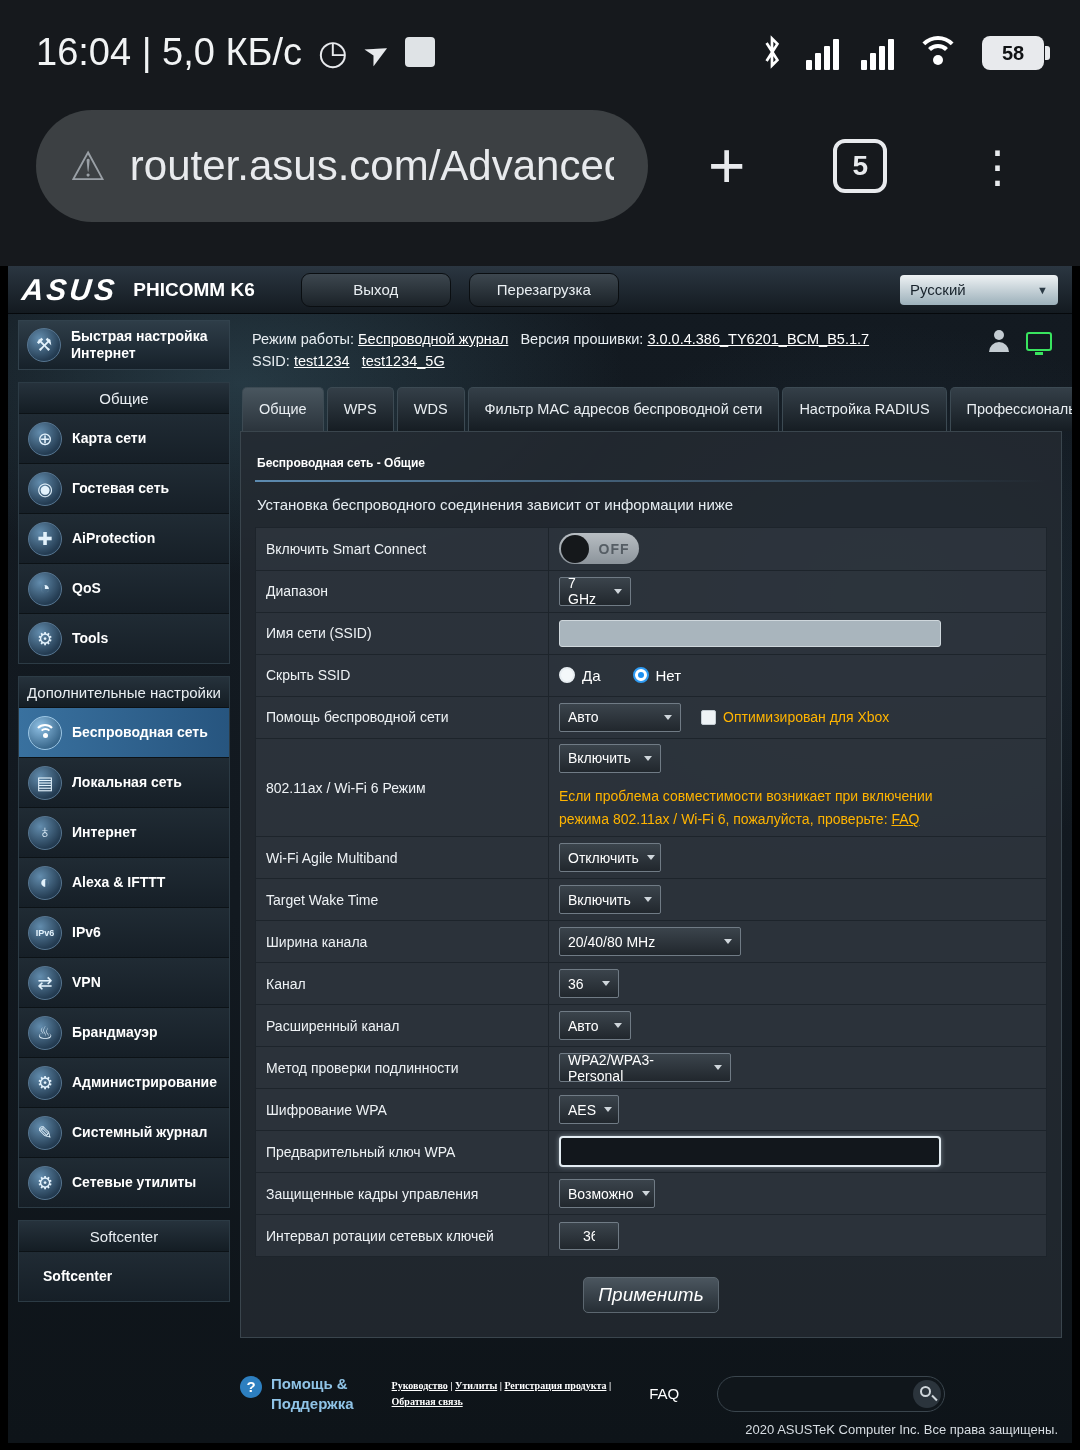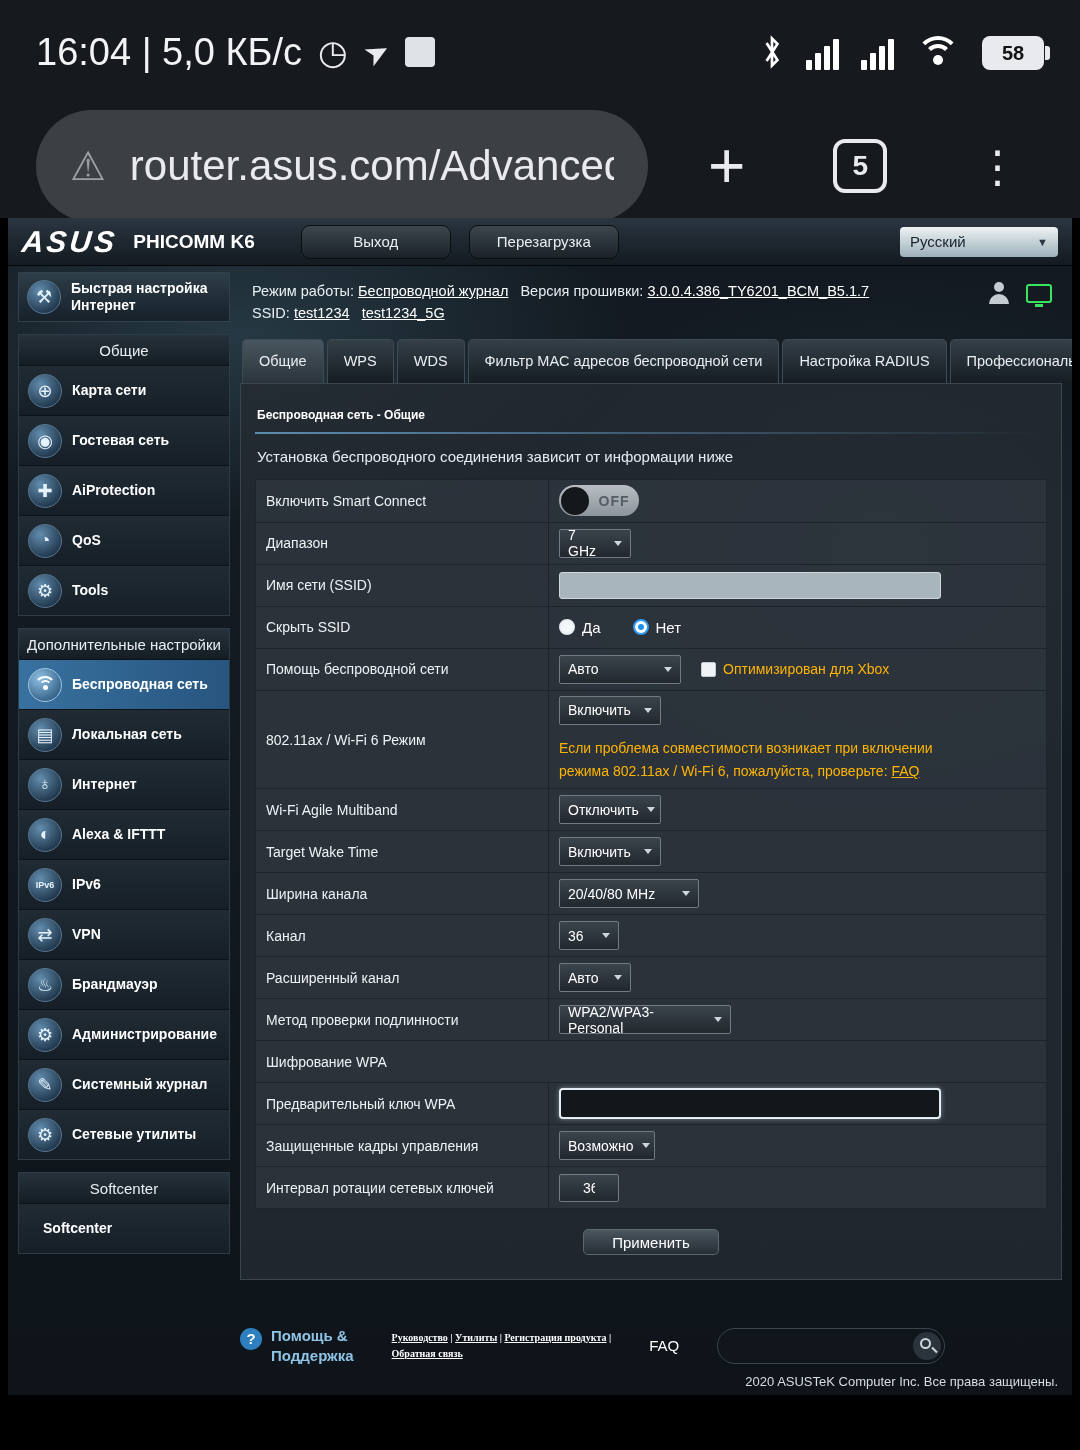--- a/index.html
+++ b/index.html
@@ -1,20 +1,20 @@
 <!DOCTYPE html>
 <html><head>
 <meta charset="utf-8">
 <style>
   * { box-sizing: border-box; margin: 0; padding: 0; }
   html,body { width:1080px; height:1450px; background:#000; overflow:hidden;
               font-family:"Liberation Sans", sans-serif; }
 
   
-  .chrome { height:218px; background:#16191d; padding:16px 36px 16px; }
+  .chrome { height:266px; background:#16191d; padding:16px 36px 16px; }
   .sb-row { height:72px; display:flex; align-items:center; }
   .sb-left { display:flex; align-items:center; gap:16px; color:#f1f3f4; font-size:38px; }
   .sb-ico { font-size:34px; color:#e8eaed; }
   .send-ico { display:inline-block; transform:rotate(-28deg); font-size:30px; }
   .sq-ico { width:30px; height:30px; background:#dfe3e6; border-radius:4px; display:inline-block; }
   .sb-right { margin-left:auto; display:flex; align-items:flex-end; gap:22px; }
   .sig { display:inline-flex; align-items:flex-end; gap:3px; height:34px; }
   .sig b { width:6px; background:#fff; border-radius:1px; display:block; }
   .wifi-sym { position:relative; width:44px; height:34px; }
   .wifi-sym i { position:absolute; left:50%; border:4px solid transparent; border-top-color:#fff; border-radius:50%; }
@@ -104,21 +104,21 @@
   .ftable { border:1px solid #1d242b; }
   .frow { display:flex; min-height:42px; align-items:stretch; border-top:1px solid #1d242b; background:rgba(52,60,69,0.55); }
   .frow:first-child { border-top:none; }
   .fl { width:292px; flex:none; display:flex; align-items:center; padding:6px 10px; color:#eef2f5; font-size:14px; }
   .fc { flex:1; display:flex; align-items:center; gap:12px; padding:5px 10px; border-left:1px solid #1d242b; flex-wrap:wrap; }
 
   .sel { display:inline-flex; align-items:center; justify-content:space-between; height:29px; padding:0 8px;
          background:linear-gradient(180deg,#3b444c,#21272d); border:1px solid #707b85; border-radius:2px;
          color:#fff; font-size:14px; cursor:pointer; gap:8px; }
   .sel:after { content:""; border-left:4px solid transparent; border-right:4px solid transparent; border-top:5px solid #cfd6db; }
-  .w60{width:60px;} .w70{width:72px;} .w100{width:102px;} .w120{width:122px;} .w150{width:140px;text-align:right;} .w170{width:172px;} .w95{width:96px;}
+  .w60{width:60px;} .w70{width:72px;} .w100{width:102px;} .w120{width:122px;} .w150{width:182px;text-align:right;} .w170{width:172px;} .w95{width:96px;}
 
   .toggle { width:80px; height:31px; border-radius:17px; background:linear-gradient(180deg,#b8bec3,#8c949b);
             display:flex; align-items:center; cursor:pointer; }
   .knob { width:28px; height:28px; border-radius:50%; background:#15181b; margin:1px 0 1px 2px; flex:none; }
   .tlab { flex:1; text-align:center; color:#555d64; font-weight:bold; font-size:14px; letter-spacing:1px; }
 
   .inp-light { width:382px; height:27px; background:#a9b5bd; border:1px solid #cfd7dc; border-radius:3px;
                font-family:inherit; font-size:14px; padding:0 8px; color:#17222b; }
   .inp-key { width:382px; height:31px; background:#12171c; border:2px solid #e4edf3; border-radius:4px;
              box-shadow:0 0 5px rgba(220,235,245,0.45); color:#fff; font-family:inherit; font-size:14px; padding:0 8px; }
@@ -128,23 +128,23 @@
   .rad { display:inline-flex; align-items:center; gap:7px; color:#fff; font-size:15px; cursor:pointer; margin-right:20px; }
   .rb { width:16px; height:16px; border-radius:50%; border:2px solid #e8eef2; background:#f4f8fa; position:relative; flex:none; }
   .rb.checked { border-color:#2f9bf2; background:#fff; }
   .rb.checked:after { content:""; position:absolute; left:3px; top:3px; width:6px; height:6px; border-radius:50%; background:#1d8ff0; }
 
   .cb { width:15px; height:15px; background:#eef3f6; border:1px solid #c3ccd2; border-radius:2px; flex:none; cursor:pointer; }
   .orange { color:#ffb400; font-size:14px; }
   .note { color:#ffb400; font-size:14px; line-height:1.65; }
   .note a { color:#ffb400; text-decoration:underline; cursor:pointer; }
 
-  .apply { display:block; margin:20px auto 4px; min-width:136px; height:26px;
+  .apply { display:block; margin:20px auto 4px; min-width:136px; height:36px;
            background:linear-gradient(180deg,#4b565f,#262e35); border:1px solid #5c6770; border-radius:5px;
-           color:#fff; font-size:15px; font-family:inherit; cursor:pointer; }
+           color:#fff; font-size:19px; font-family:inherit; cursor:pointer;font-style:italic; }
 
   
   .pfooter { position:absolute; left:0; right:0; bottom:30px; display:flex; align-items:center; padding-left:232px; gap:38px; }
   .help { display:flex; align-items:flex-start; gap:9px; color:#8fc3e6; font-size:15px; font-weight:bold; line-height:1.3; }
   .qmark { width:22px; height:22px; border-radius:50%; background:#2d7fc0; color:#fff; font-size:15px; font-weight:bold;
            display:flex; align-items:center; justify-content:center; flex:none; margin-top:2px; }
   .flinks { color:#fff; font-size:10px; font-weight:bold; line-height:1.6;font-family:Liberation Serif, serif; }
   .flinks span { text-decoration:underline; cursor:pointer; }
   .faq-lab { color:#fff; font-size:15px; }
   .search { width:228px; height:36px; border-radius:18px; background:#10161b; border:1px solid #3a454d;
@@ -460,20 +460,25 @@
             <div class="fl">Метод проверки подлинности</div>
             <div class="fc">
               <div class="sel w170">
                   <span>WPA2/WPA3-Personal</span>
                 </div>
             </div>
           </div>
 
           <div class="frow">
             <div class="fl">Шифрование WPA</div>
+            <div class="fc">
+              <div class="sel w60">
+                  <span>AES</span>
+                </div>
+            </div>
           </div>
 
           <div class="frow">
             <div class="fl">Предварительный ключ WPA</div>
             <div class="fc">
               <input class="inp-key" type="text" value="" style="">
             </div>
           </div>
 
           <div class="frow">

